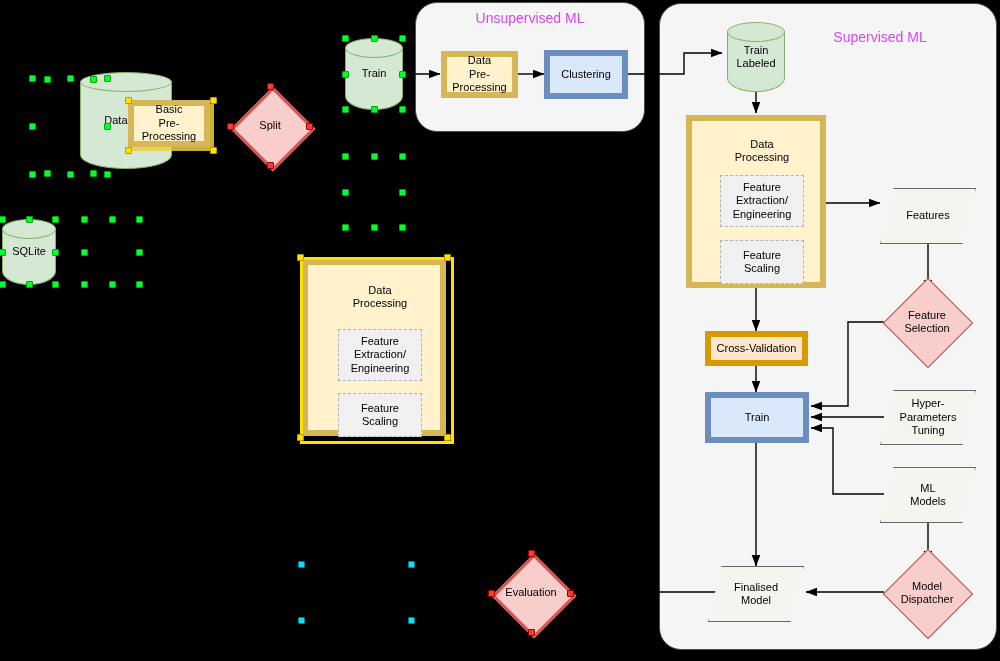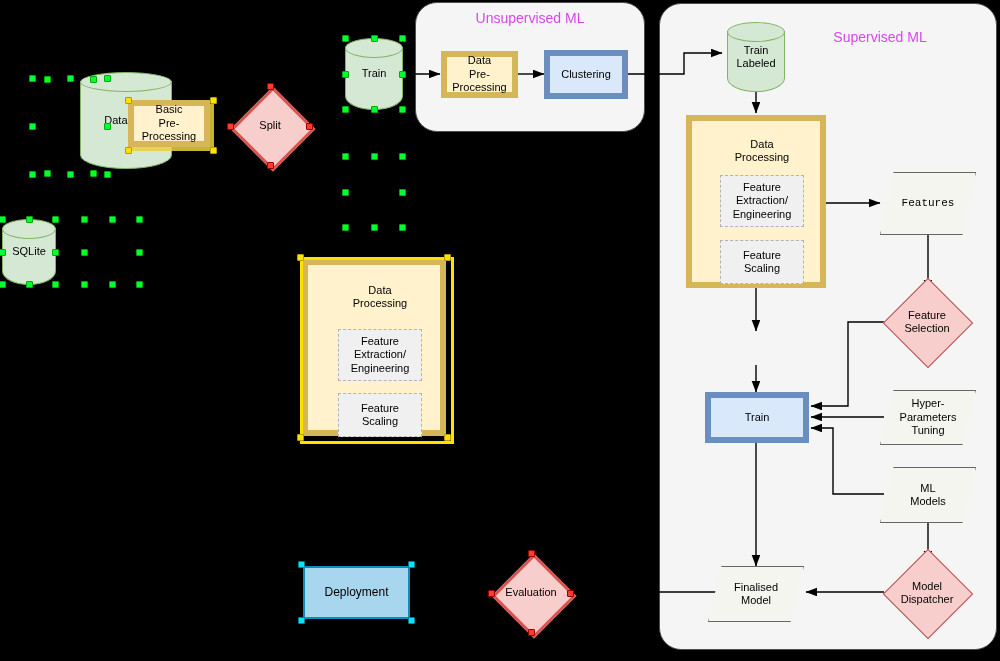--- a/index.html
+++ b/index.html
@@ -236,31 +236,32 @@
   <div class="abs proc yellowlite" style="left:686px;top:115px;width:140px;height:173px;">
     <div class="abs ctr lbl" style="left:0;top:14px;width:140px;height:32px;white-space:pre-line">Data
 Processing</div>
     <div class="abs proc dash ctr lbl" style="left:28px;top:54px;width:84px;height:52px;white-space:pre-line">Feature
 Extraction/
 Engineering</div>
     <div class="abs proc dash ctr lbl" style="left:28px;top:119px;width:84px;height:44px;white-space:pre-line">Feature
 Scaling</div>
   </div>
 
-  <div class="para" style="left:880px;top:172px;width:96px;height:63px;font-family:Liberation Mono, monospace;">
+  <div class="para" style="left:880px;top:188px;width:96px;height:56px;">
     <div class="psh"></div>
     <div class="txt">Features</div>
   </div>
 
   <div class="diamond" style="left:896px;top:291px;width:62px;height:62px;">
     <div class="dsh"></div>
     <div class="txt" style="white-space:pre-line">Feature
 Selection</div>
   </div>
 
+  <div class="abs proc orange ctr lbl" style="left:705px;top:331px;width:103px;height:35px;">Cross-Validation</div>
 
   <div class="abs proc blue ctr lbl" style="left:705px;top:392px;width:104px;height:51px;">Train</div>
 
   <div class="para" style="left:880px;top:467px;width:96px;height:56px;">
     <div class="psh"></div>
     <div class="txt" style="white-space:pre-line">ML
 Models</div>
   </div>
 
   <div class="para" style="left:880px;top:390px;width:96px;height:55px;">
@@ -275,21 +276,20 @@
     <div class="txt" style="white-space:pre-line">Model
 Dispatcher</div>
   </div>
 
   <div class="para" style="left:708px;top:566px;width:96px;height:56px;">
     <div class="psh"></div>
     <div class="txt" style="white-space:pre-line">Finalised
 Model</div>
   </div>
 
-  <div class="abs proc cyan ctr lbl12" style="left:303px;top:566px;width:107px;height:53px;">Deployment</div>
   <div class="sel-rect cy" style="left:301px;top:564px;width:111px;height:57px;">
     <i style="left:-3px;top:-3px"></i>
       <i style="right:-3px;top:-3px"></i>
     <i style="left:-3px;bottom:-3px"></i>
       <i style="right:-3px;bottom:-3px"></i>
   </div>
 
   <div class="diamond" style="left:504px;top:566px;width:54px;height:54px;">
     <div class="dsh" style="border-width:3px;border-color:#d9534f;"></div>
     <div class="txt">Evaluation</div>

